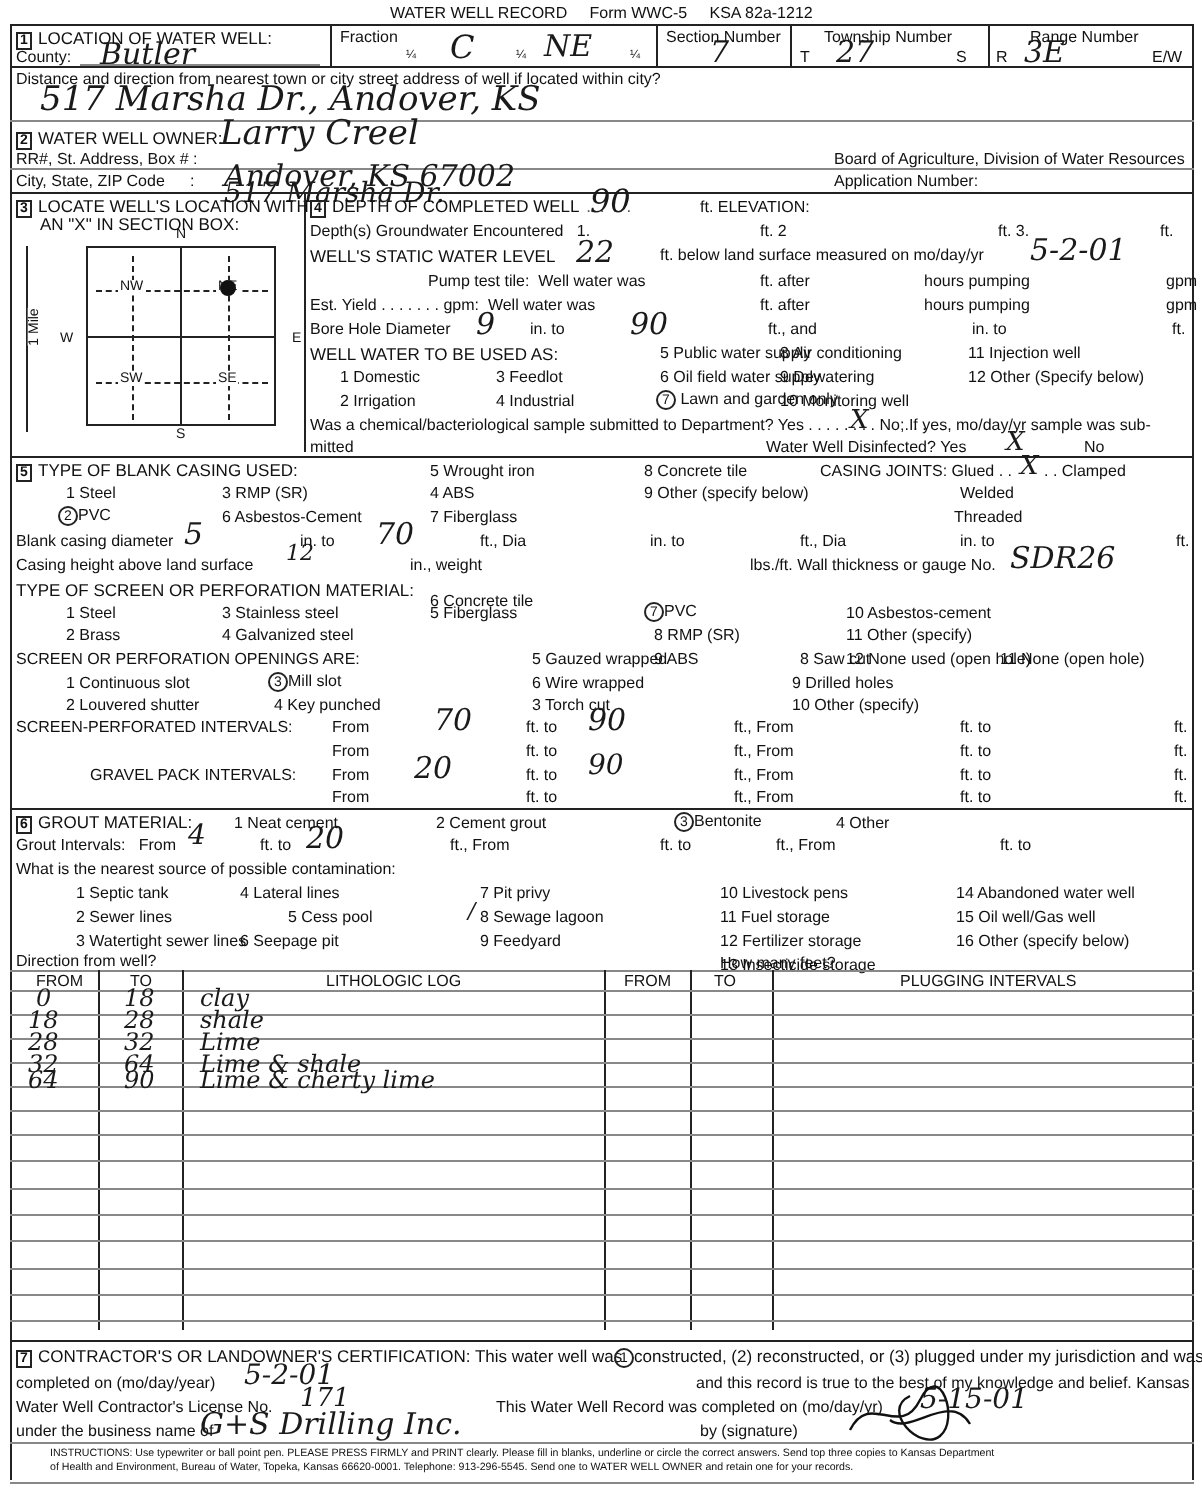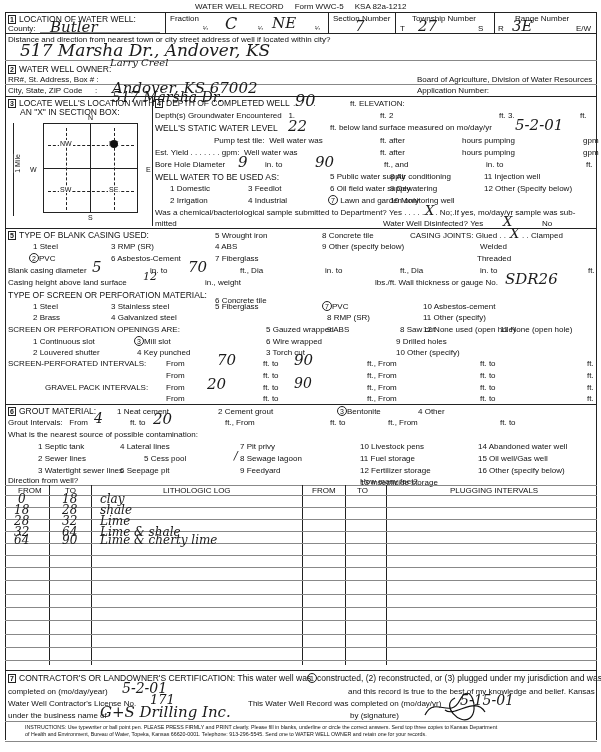--- a/index.html
+++ b/index.html
@@ -54,21 +54,21 @@
 <div class="abs" style="left:515px;top:14px;">Range Number</div>
 <div class="abs" style="left:498px;top:24px;">R</div>
 <div class="abs hw" style="left:512px;top:17px;font-size:15px;">3E</div>
 <div class="abs" style="left:576px;top:24px;">E/W</div>
 
 <div class="abs" style="left:8px;top:35px;">Distance and direction from nearest town or city street address of well if located within city?</div>
 <div class="abs hw" style="left:20px;top:40px;font-size:17px;">517 Marsha Dr., Andover, KS</div>
 <div class="hline thin" style="left:5px;top:60px;width:592px;"></div>
 
 <div class="abs hdr" style="left:8px;top:64px;"><span class="num">2</span><span>WATER WELL OWNER:</span></div>
-<div class="abs hw" style="left:110px;top:57px;font-size:10px;">Larry Creel</div>
+<div class="abs hw" style="left:110px;top:57px;font-size:17px;">Larry Creel</div>
 <div class="abs" style="left:8px;top:75px;">RR#, St. Address, Box # :</div>
 <div class="abs hw" style="left:112px;top:68px;font-size:14px;margin-top:21px;">517 Marsha Dr.</div>
 <div class="abs" style="left:417px;top:75px;">Board of Agriculture, Division of Water Resources</div>
 <div class="hline thin" style="left:5px;top:84px;width:592px;"></div>
 <div class="abs" style="left:8px;top:86px;">City, State, ZIP Code</div>
 <div class="abs" style="left:95px;top:86px;">:</div>
 <div class="abs hw" style="left:112px;top:79px;font-size:15px;">Andover, KS 67002</div>
 <div class="abs" style="left:417px;top:86px;">Application Number:</div>
 <div class="hline" style="left:5px;top:96px;width:592px;"></div>
 

